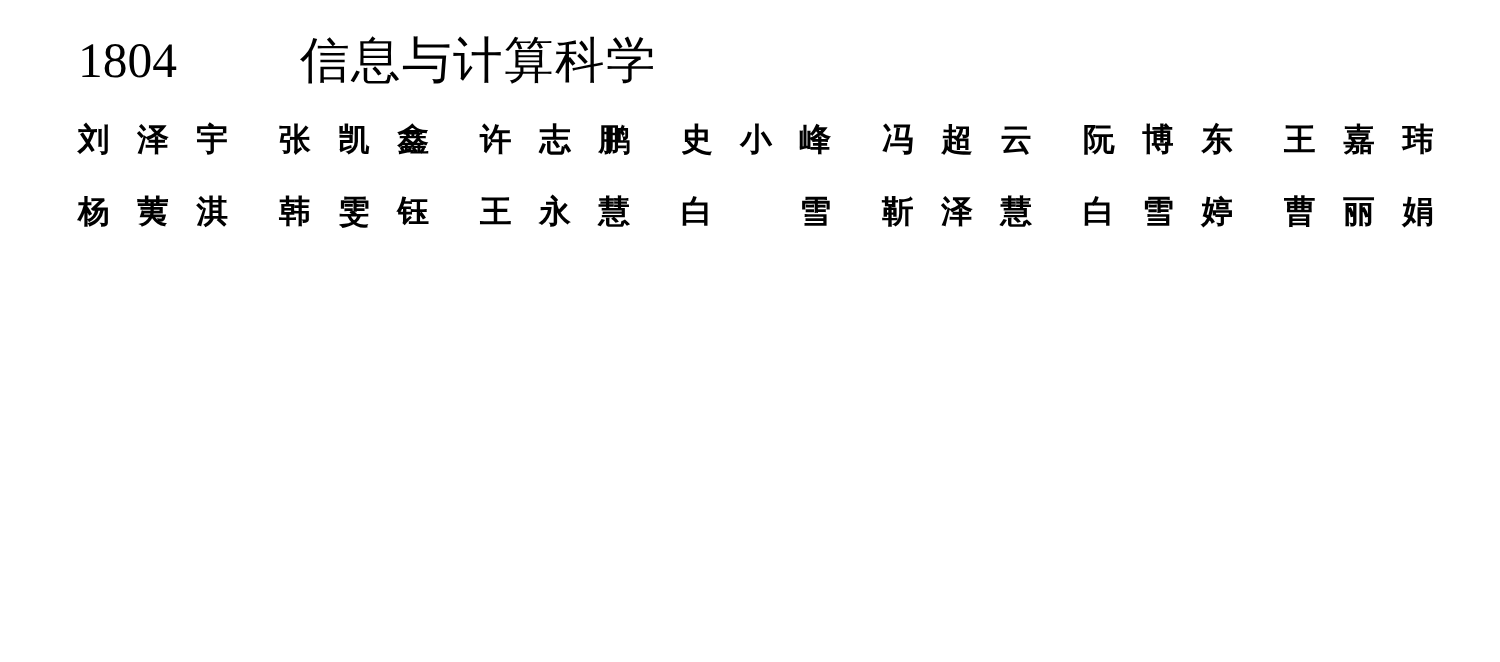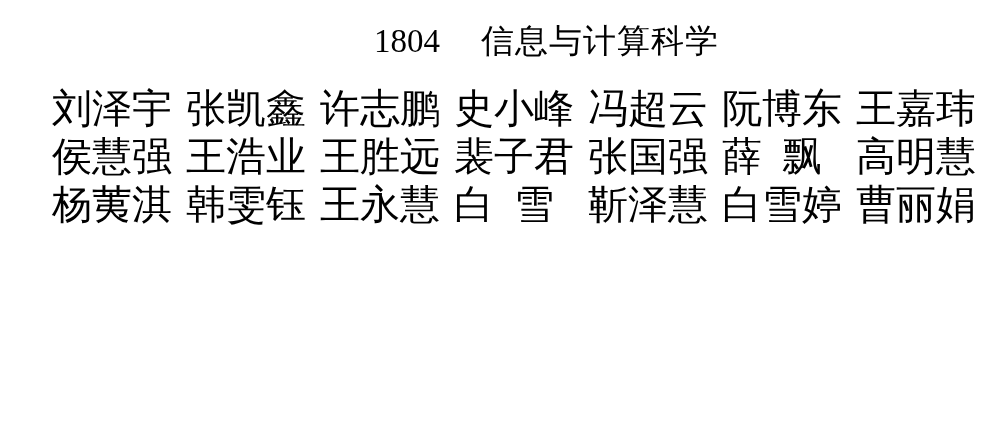--- a/index.html
+++ b/index.html
@@ -15,57 +15,56 @@
     color: #000000;
   }
   .doc {
     padding-left: 52px;
     padding-top: 22px;
   }
   .doc-header {
     font-size: 33px;
     line-height: 38px;
     white-space: nowrap;
-    margin-bottom: 27px;
-    text-align: center;
+    margin-bottom: 11px;
   }
   .class-code {
     display: inline-block;
     width: 148px;
   }
   .major-name {
     display: inline-block;
     letter-spacing: 1px;
   }
   .name-grid {
   }
   .name-row {
     height: 48px;
     line-height: 44px;
     white-space: nowrap;
   }
   .name-cell {
     display: inline-block;
     width: 100px;
     margin-right: 34px;
-    font-size: 40px;
+    font-size: 21px;
     text-align: justify;
     text-align-last: justify;
     -moz-text-align-last: justify;
     vertical-align: top;
+    font-weight: bold;
   }
   .name-cell:last-child {
     margin-right: 0;
   }
 </style>
 </head>
 <body>
 
 <div class="doc">
   <div class="doc-header">
     <span class="class-code">1804</span><span class="major-name">信息与计算科学</span>
   </div>
   <div class="name-grid">
       <div class="name-row"><span class="name-cell">刘泽宇</span><span class="name-cell">张凯鑫</span><span class="name-cell">许志鹏</span><span class="name-cell">史小峰</span><span class="name-cell">冯超云</span><span class="name-cell">阮博东</span><span class="name-cell">王嘉玮</span></div>
-      <div class="name-row"><span class="name-cell">侯慧强</span><span class="name-cell">王浩业</span><span class="name-cell">王胜远</span><span class="name-cell">裴子君</span><span class="name-cell">张国强</span><span class="name-cell">薛飘</span><span class="name-cell">高明慧</span></div>
       <div class="name-row"><span class="name-cell">杨荑淇</span><span class="name-cell">韩雯钰</span><span class="name-cell">王永慧</span><span class="name-cell">白雪</span><span class="name-cell">靳泽慧</span><span class="name-cell">白雪婷</span><span class="name-cell">曹丽娟</span></div>
     </div>
 </div>
 
 </body></html>

